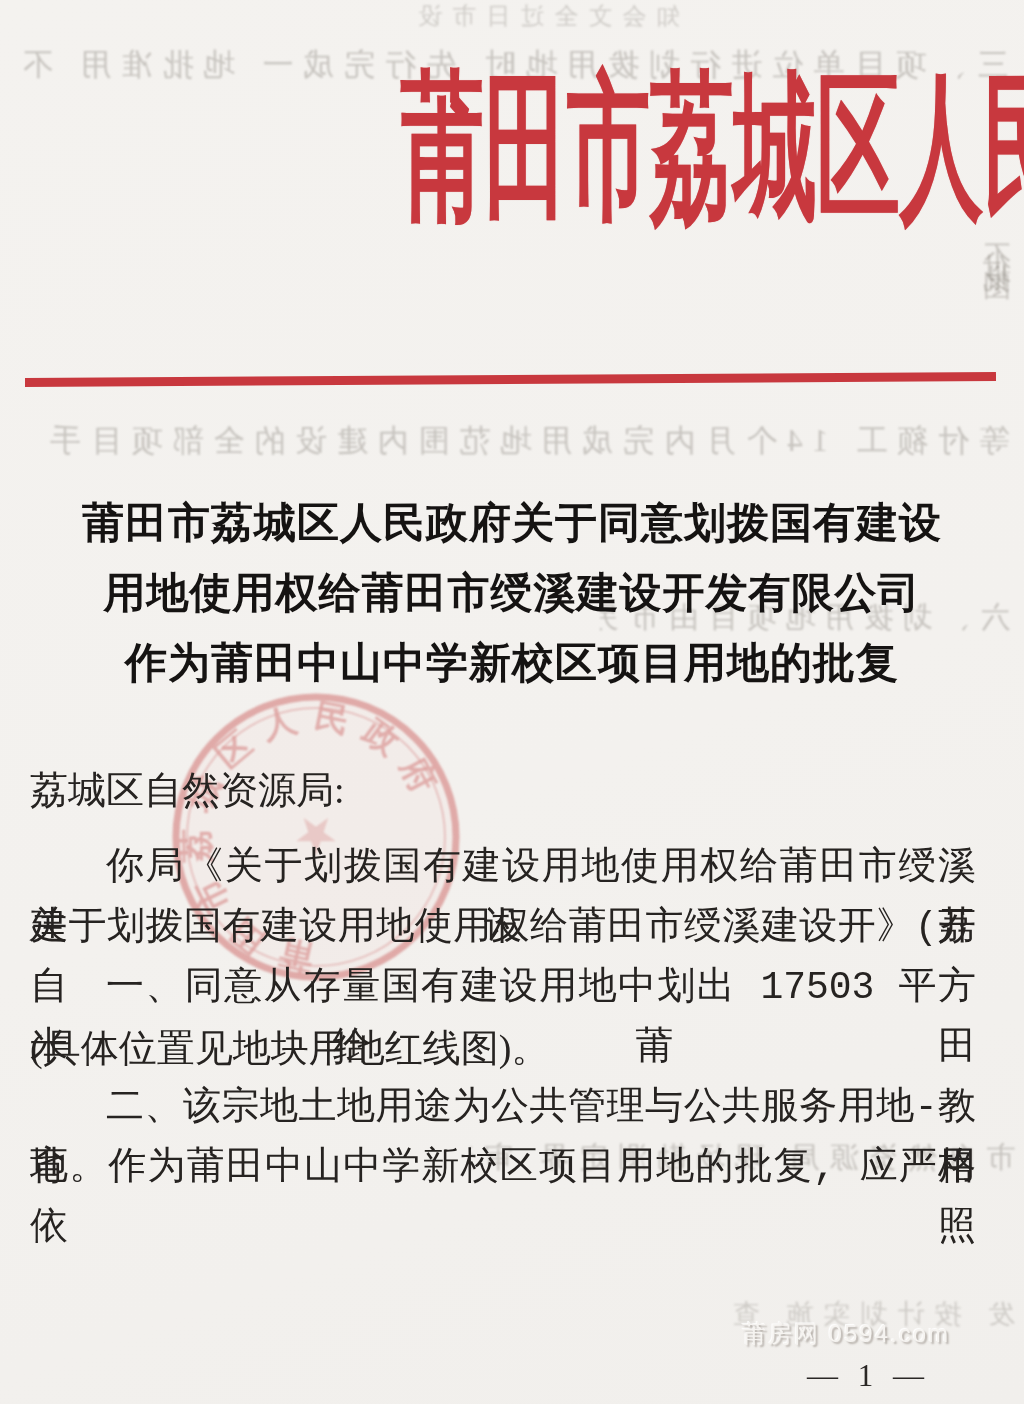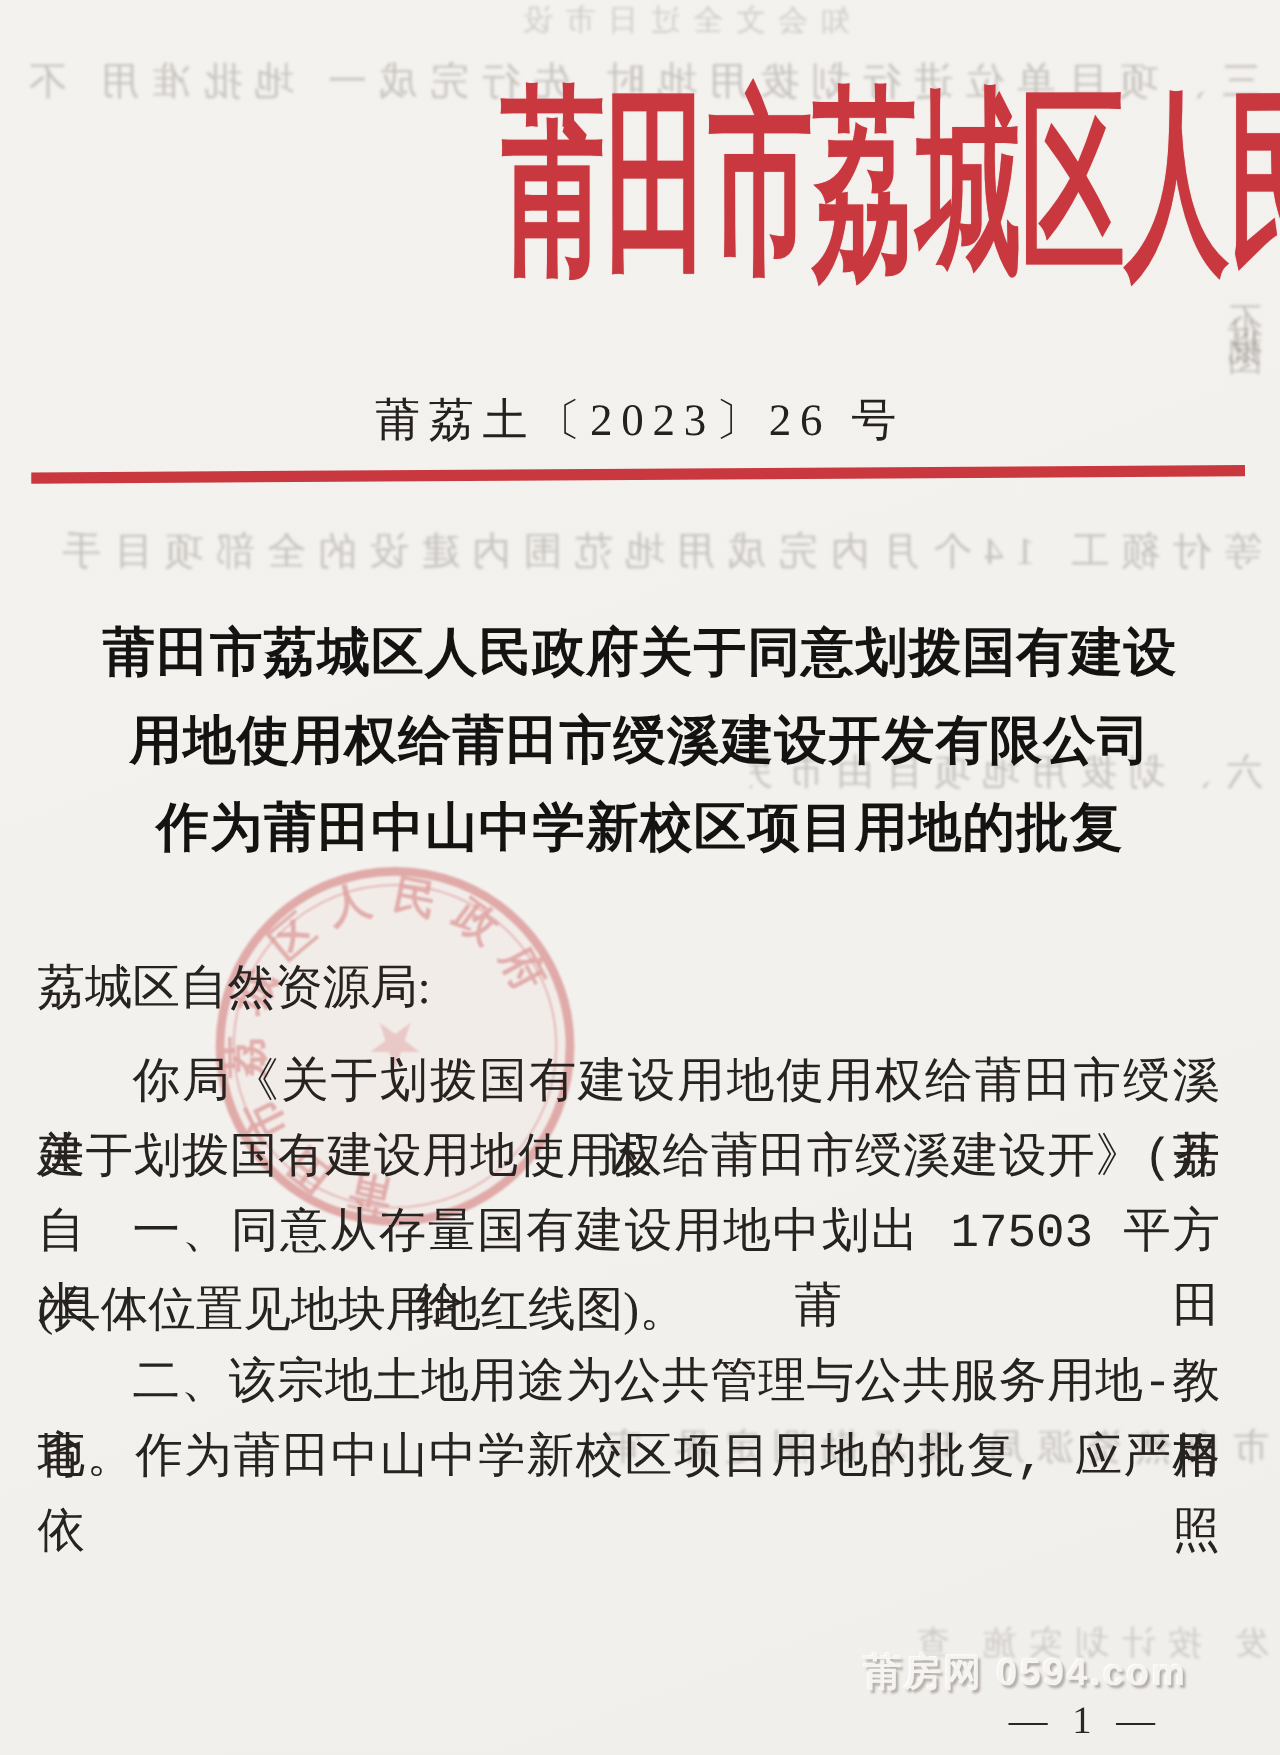--- a/index.html
+++ b/index.html
@@ -88,21 +88,21 @@
   }
   .line { height: 60px; line-height: 60px; white-space: nowrap; }
   .line.j { text-align: justify; text-align-last: justify; white-space: normal; font-family: Liberation Mono, monospace; }
   .line.indent { text-indent: 76px; }
   .line.para-first { margin-top: 18px; }
 
   
   .watermark {
     position: absolute; top: 1318px; right: 74px;
     font-family: "Liberation Sans", "DejaVu Sans", sans-serif;
-    font-size: 30px; font-weight: bold; letter-spacing: 2px;
+    font-size: 24px; font-weight: normal; letter-spacing: 2px;
     color: #f6f4f1;
     text-shadow: 2px 2px 2px #b3ada7, -1px -1px 1px #ffffff;
   }
   .page-number {
     position: absolute; top: 1358px; right: 94px;
     font-size: 31px; letter-spacing: 6px; color: #2a2725;
   }
 </style>
 </head>
 <body>
@@ -114,21 +114,20 @@
   <div class="bleed b3">等付额工 14个月内完成用地范围内建设的全部项目手续; 签</div>
   <div class="bleed b4">六、划拨用地项目由市另行通知</div>
   <div class="bleed b5">不付批图</div>
   <div class="bleed b6">市自然资源局 现场勘测定界 审查核验 确认</div>
   <div class="bleed b7">发 按计划实施 查</div>
 
   <div class="letterhead">
     <span class="letterhead-inner">莆田市荔城区人民政府文件</span>
   </div>
 
-  <div class="doc-number">莆荔土〔2023〕26 号</div>
 
   <div class="red-rule"></div>
 
   <div class="doc-title">
     <div>莆田市荔城区人民政府关于同意划拨国有建设</div>
     <div>用地使用权给莆田市绶溪建设开发有限公司</div>
     <div>作为莆田中山中学新校区项目用地的批复</div>
   </div>
 
   <svg class="seal" viewBox="0 0 306 306" aria-hidden="true">

